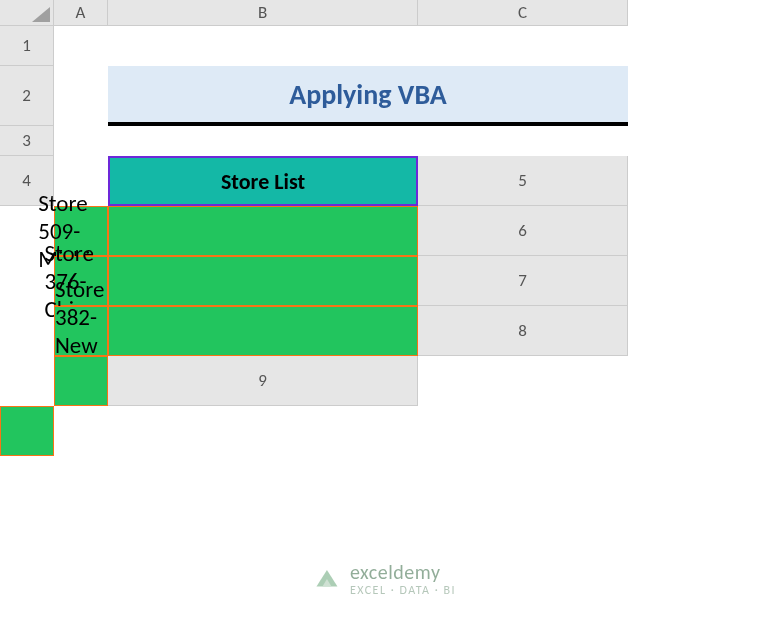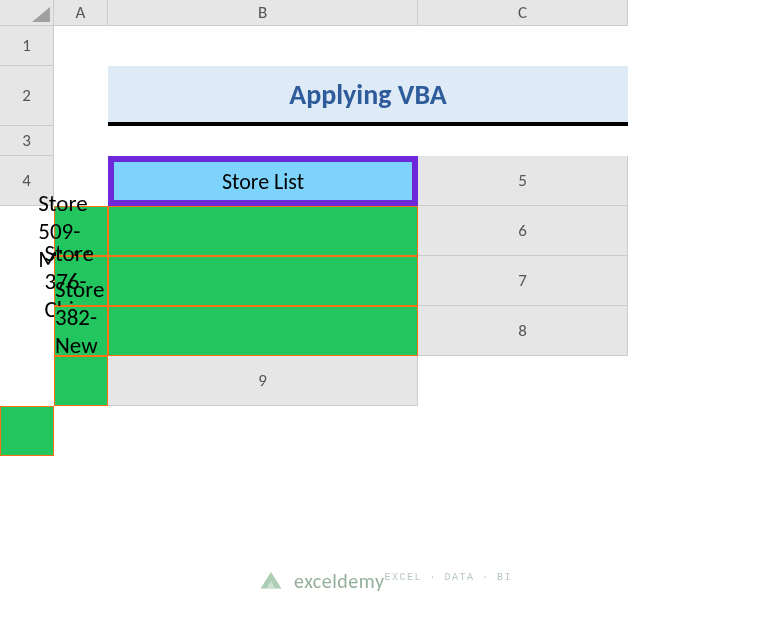--- a/index.html
+++ b/index.html
@@ -54,23 +54,23 @@
     display: flex;
     align-items: center;
     justify-content: center;
     background: #deeaf6;
     color: #2e5c9a;
     font-weight: bold;
     font-size: 28px;
     border-bottom: 4px solid #000000;
   }
   .tbl-hdr {
-    background: #7dd3fc;
-    border: 6px solid #6d28d9;
-    font-weight: normal;
+    background: #14b8a6;
+    border: 2px solid #6d28d9;
+    font-weight: bold;
     font-size: 22px;
     display: flex;
     align-items: center;
     justify-content: center;
   }
   .tbl-cell {
     border: 1px solid #f97316;
     font-size: 23px;
     display: flex;
     align-items: center;
@@ -86,23 +86,23 @@
     align-items: center;
     gap: 8px;
     opacity: 0.55;
     user-select: none;
   }
   .wm-icon {
     width: 30px; height: 30px;
     position: relative;
   }
   .wm-icon svg { width: 100%; height: 100%; }
-  .wm-text { display: flex; flex-direction: row; line-height: 1; justify-content: space-between; }
+  .wm-text { display: flex; flex-direction: column; line-height: 1; justify-content: space-between; }
   .wm-main { font-size: 20px; color: #3a6b47; font-weight: 500; letter-spacing: 0.5px; }
-  .wm-sub  { font-size: 10px; color: #7a9a82; letter-spacing: 1.5px; margin-top: 2px; font-family: Liberation Mono, monospace; }
+  .wm-sub  { font-size: 12px; color: #7a9a82; letter-spacing: 1.5px; margin-top: 2px; }
 </style>
 </head>
 <body>
 
 <div class="sheet">
 
   <div class="corner"></div>
 
   <div class="hdr">A</div>
   <div class="hdr">B</div>

